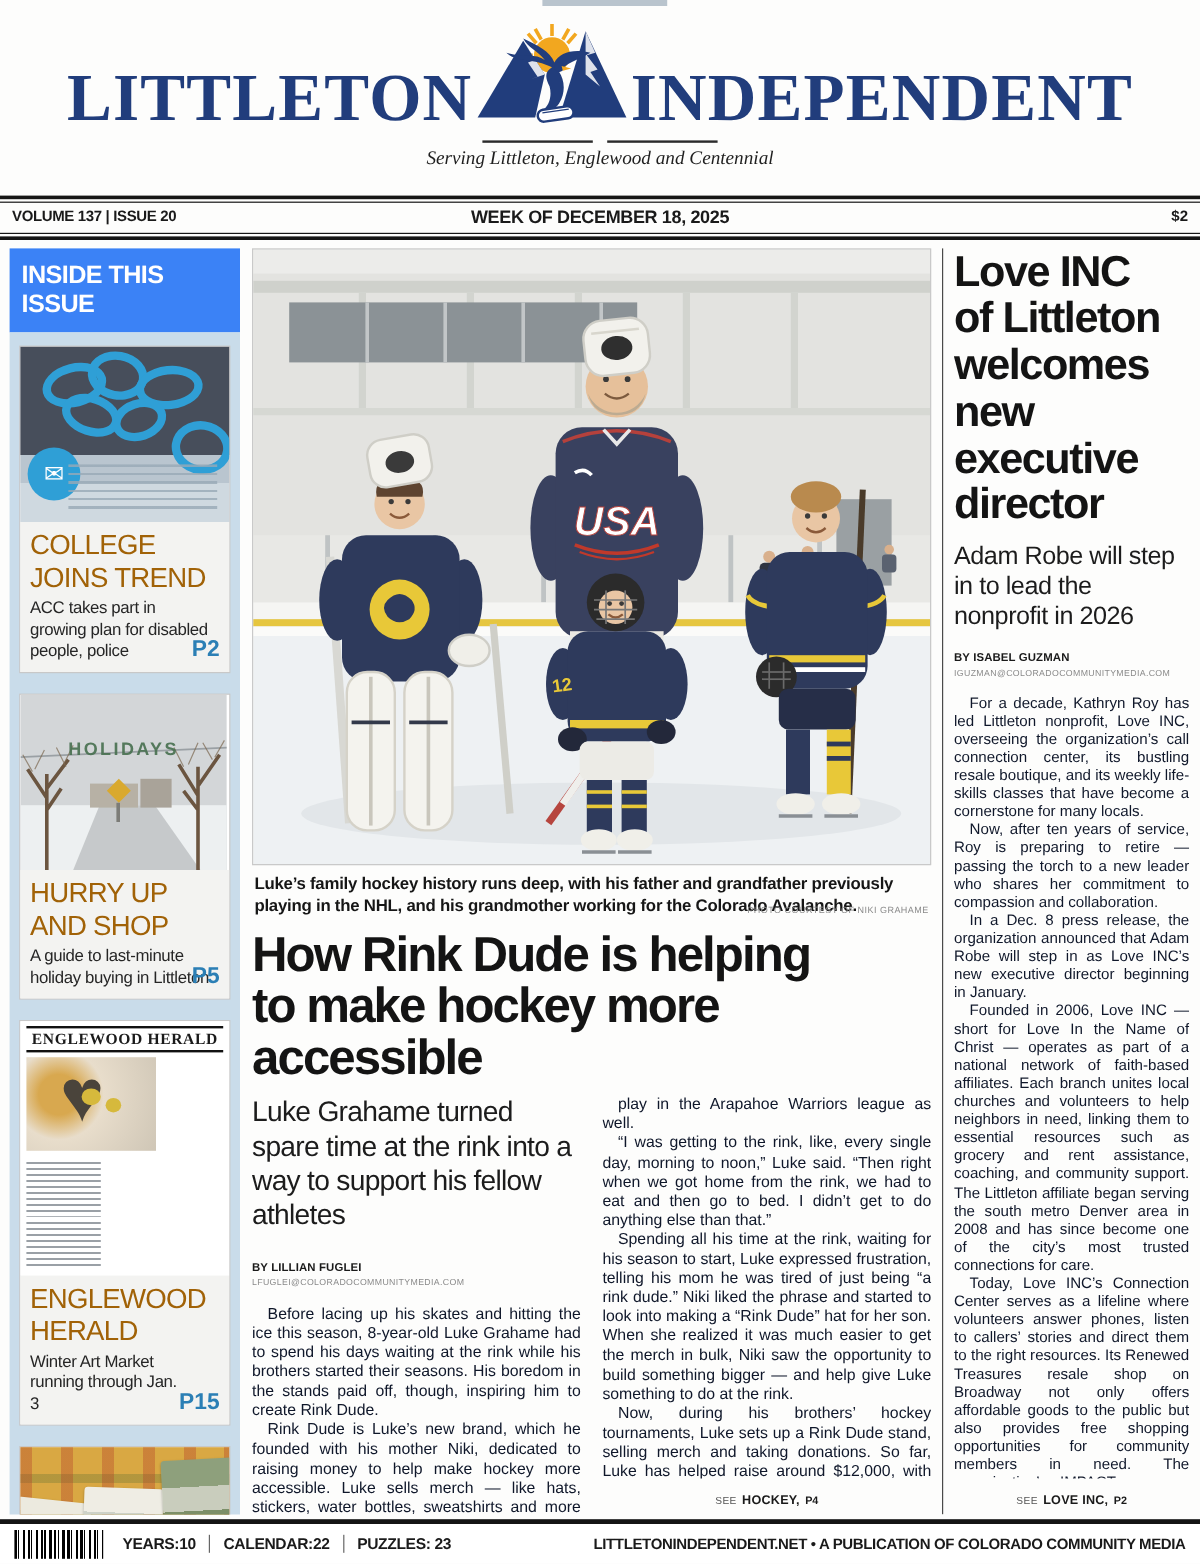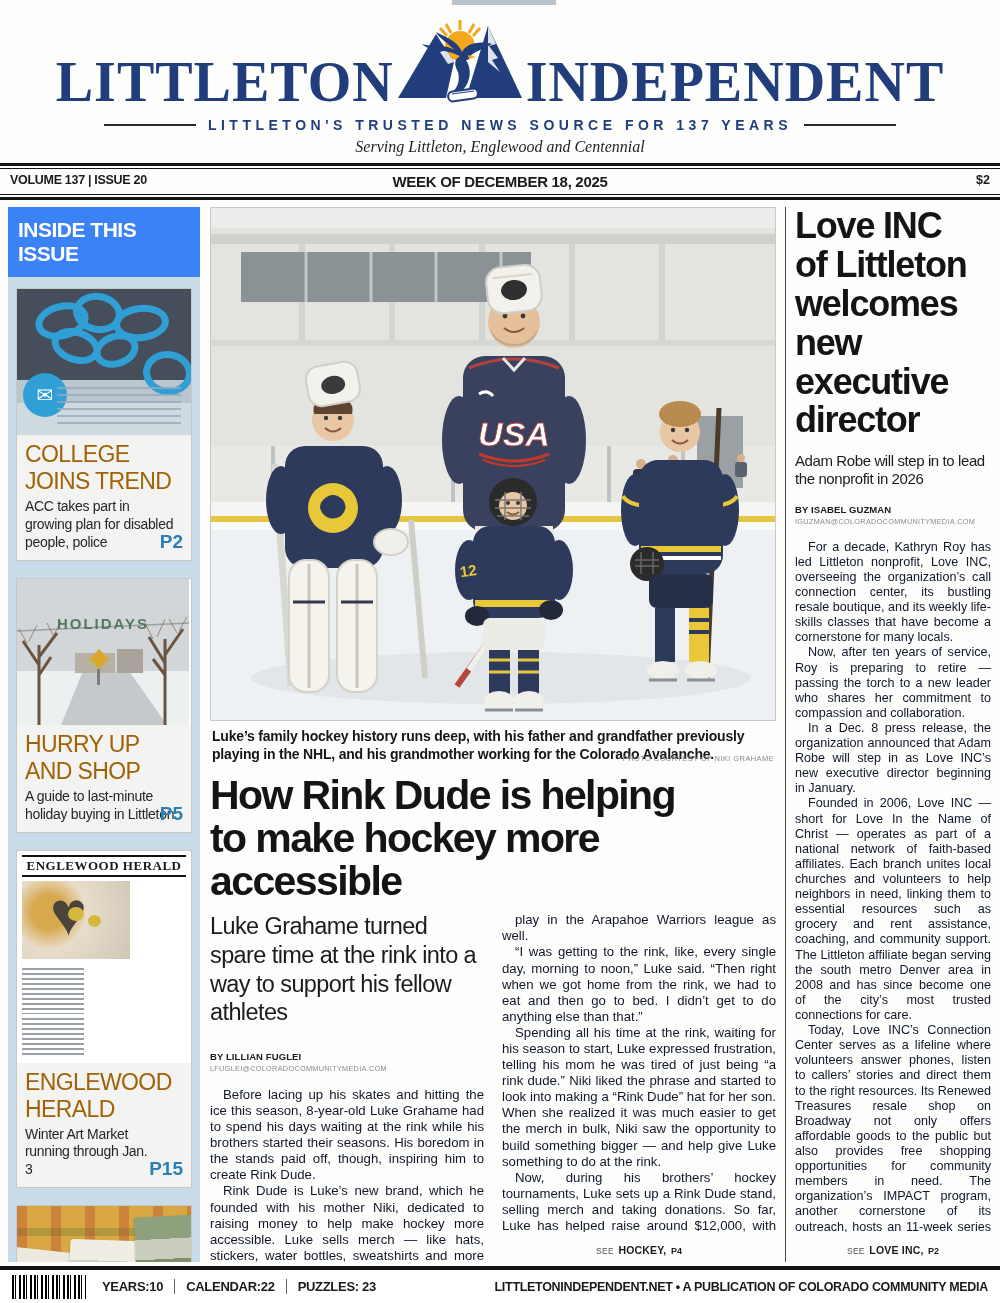--- a/index.html
+++ b/index.html
@@ -106,21 +106,21 @@
   .paras { overflow:hidden; }
   .jump { text-align:center; margin-top:auto; padding:8px 0 4px; white-space:nowrap; }
   .jump .see { font-size:8.5px; color:#555; letter-spacing:0.3px; }
   .jump .ref { font-size:10.5px; font-weight:bold; letter-spacing:0.2px; }
   .jump .pg  { font-size:9px;  font-weight:bold; }
 
   
   .rightcol { width:206px; flex:0 0 auto; border-left:1px solid #4a4a4a; padding-left:9px;
     display:flex; flex-direction:column; min-height:0; }
   .right-headline div { font-size:36px; font-weight:bold; letter-spacing:-1.2px; line-height:1.08; color:#141414; }
-  .right-subhead { font-size:15px; font-weight:400; letter-spacing:-0.4px; line-height:1.18;
+  .right-subhead { font-size:21px; font-weight:400; letter-spacing:-0.4px; line-height:1.18;
     margin:12px 0 16px; color:#1c1c1c; }
   .rightcol .serif p { font-size:12.6px; line-height:1.2; }
 
   
   .footer { position:absolute; left:0; right:0; bottom:0; height:37px; background:#fff;
     border-top:4px solid #141414; display:flex; align-items:center; padding:0 12px; }
   .barcode { width:74px; height:24px; margin-right:16px;
     background:repeating-linear-gradient(90deg,#000 0 2px,#fff 2px 3px,#000 3px 4px,#fff 4px 7px,#000 7px 9px,#fff 9px 11px); }
   .f-items { display:flex; align-items:center; font-weight:bold; font-size:13px; letter-spacing:-0.3px; }
   .f-item + .f-item { border-left:1px solid #666; padding-left:11px; margin-left:11px; }
@@ -152,21 +152,20 @@
       <path d="M64,50 C48,42 34,46 26,38 C40,42 50,38 58,44 C52,36 44,34 40,26 C52,32 62,36 66,46 C70,38 82,34 96,38 C86,44 76,46 70,54 C74,60 76,70 70,80 C66,86 60,88 56,86 C62,82 64,74 62,66 C58,58 58,54 64,50 Z" fill="#213d7c"></path>
       <circle cx="70" cy="50" r="4" fill="#213d7c"></circle>
       <path d="M72,49 L80,51 L73,53 Z" fill="#f2a71f"></path>
       <rect x="52" y="84" width="30" height="10" rx="5" fill="#ffffff" stroke="#213d7c" stroke-width="2" transform="rotate(-8 67 89)"></rect>
       <line x1="56" y1="88" x2="78" y2="85" stroke="#213d7c" stroke-width="1"></line>
     </svg>
     <span class="mast-word">INDEPENDENT</span>
   </div>
   <div class="tagline-row">
     <span class="tag-rule"></span>
-    <span class="tagline">LITTLETON'S TRUSTED NEWS SOURCE FOR 137 YEARS</span>
     <span class="tag-rule"></span>
   </div>
   <div class="serving">Serving Littleton, Englewood and Centennial</div>
 </header>
 
 <div>
     <div class="rule"></div>
     <div class="rule thin"></div>
   </div>
 <div class="info-bar">

